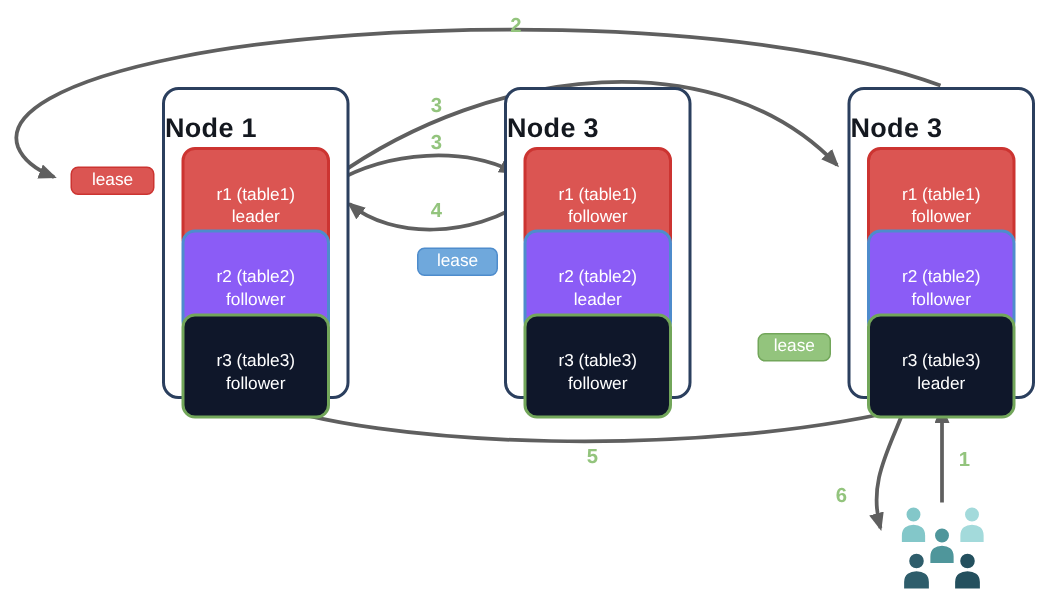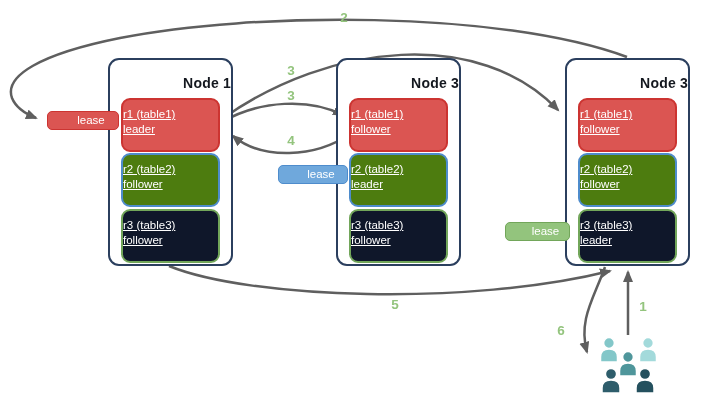--- a/index.html
+++ b/index.html
@@ -2,30 +2,30 @@
 <html><head>
 <meta charset="utf-8">
 <style>
   html,body{margin:0;padding:0;background:#ffffff;}
   body{font-family:"Liberation Sans","DejaVu Sans",sans-serif;}
   .canvas{position:relative;width:704px;height:405px;background:#ffffff;overflow:hidden;}
   .arrow-layer{position:absolute;left:0;top:0;width:704px;height:405px;}
 
   .node{position:absolute;width:121px;height:204px;background:#ffffff;
         border:2px solid #2b3f5e;border-radius:11px;box-sizing:content-box;}
-  .node-title{text-align:right;margin-top:15px;font-size:14px;font-weight:bold;color:#14181f;letter-spacing:.2px;}
+  .node-title{text-align:left;margin-top:15px;font-size:18px;font-weight:bold;color:#14181f;letter-spacing:.2px;}
   .replica{position:absolute;left:11px;width:95px;height:43px;border-radius:9px;
-           color:#ffffff;font-size:11.5px;text-align:left;padding-top:7px;line-height:15px;text-decoration:underline;}
+           color:#ffffff;font-size:11.5px;text-align:center;padding-top:23px;line-height:15px;}
   .rep-0{top:38px;} .rep-1{top:93px;} .rep-2{top:149px;}
   .rep-red{background:#db5552;border:2px solid #cc3431;}
-  .rep-blue{background:#4d7c0f;border:2px solid #4e8ccc;}
+  .rep-blue{background:#8b5cf6;border:2px solid #4e8ccc;}
   .rep-green{background:#0f172a;border:2px solid #72a65a;}
 
   .lease{position:absolute;color:#ffffff;font-size:11.5px;border-radius:5px;
-         padding:2px 0 3px 16px;text-align:center;}
+         padding:2px 0 3px 0;text-align:center;}
   .lease-red{left:47px;top:111px;width:54px;background:#db5552;border:1.5px solid #cc3431;}
   .lease-blue{left:278px;top:165px;width:52px;background:#6fa8dc;border:1.5px solid #4e8ccc;}
   .lease-green{left:505px;top:222px;width:47px;background:#93c47d;border:1.5px solid #72a65a;}
 
   .step{position:absolute;transform:translate(-50%,-50%);font-size:13.5px;font-weight:bold;color:#93c47d;}
   .step-2{left:344px;top:17px;}
   .step-3a{left:291px;top:70px;}
   .step-3b{left:291px;top:95px;}
   .step-4{left:291px;top:140px;}
   .step-5{left:395px;top:304px;}

